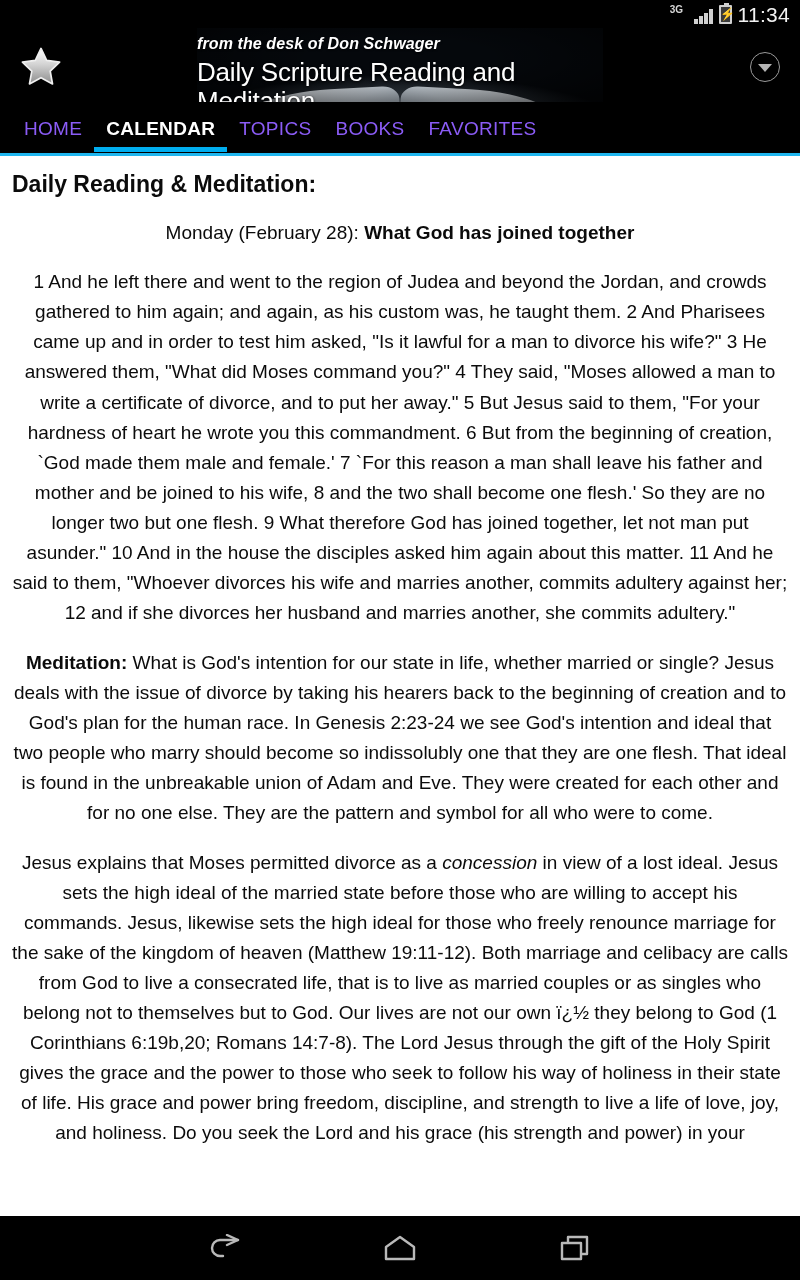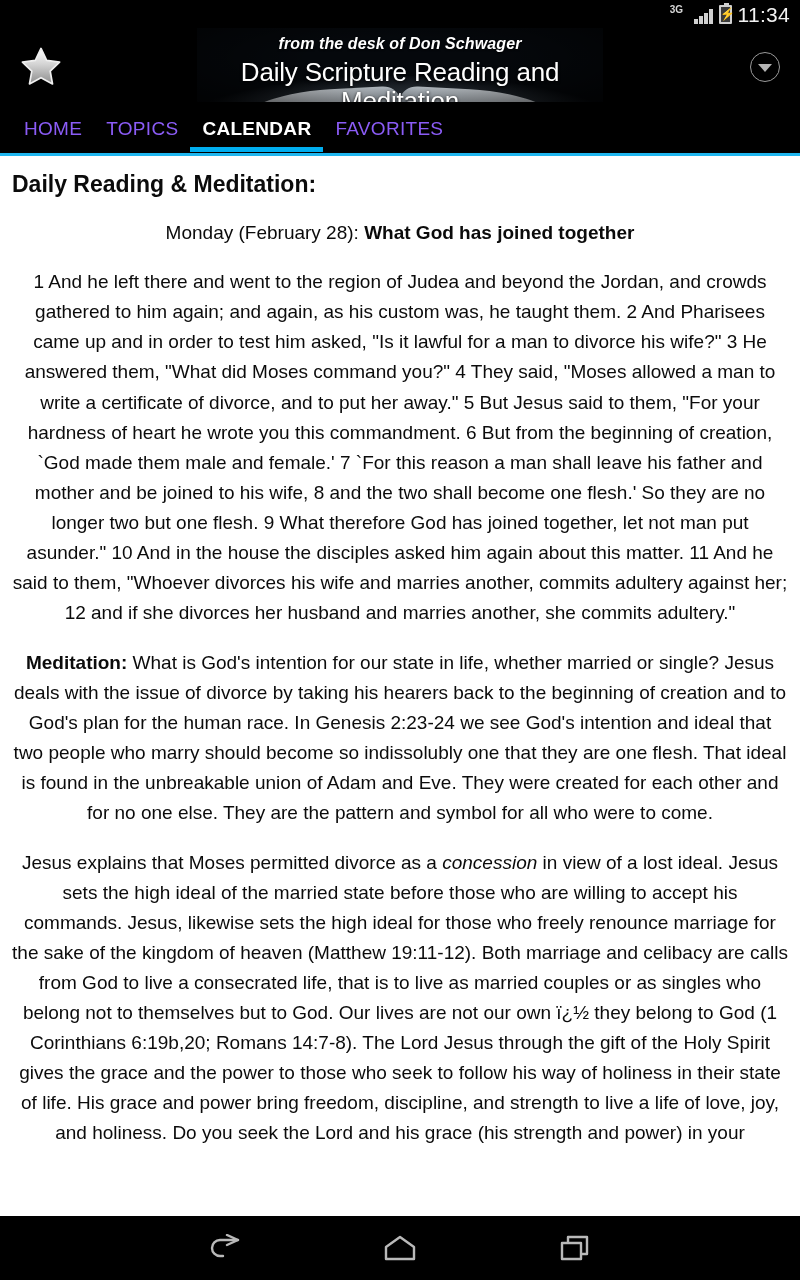--- a/index.html
+++ b/index.html
@@ -96,21 +96,21 @@
     background:linear-gradient(200deg,#f2f5f8 0%,#cfd8e0 55%,#8e9ba8 100%);
     border-radius:10% 60% 0 0/30% 90% 0 0;
     transform:rotate(3deg);
   }
   .banner .vig {
     position:absolute; inset:0;
     background:radial-gradient(ellipse at 50% 40%, rgba(0,0,0,0) 30%, rgba(0,0,0,0.72) 100%);
   }
   .banner .btext {
     position:absolute; left:0; right:0; top:0;
-    text-align:center; color:#fff;
+    text-align:left; color:#fff;
   }
   .banner .bsub {
     font-style:italic; font-weight:bold;
     font-size:16px; line-height:1; margin-top:8px;
     letter-spacing:0.1px;
     text-shadow:0 1px 2px rgba(0,0,0,.9);
   }
   .banner .btitle {
     font-size:26px; line-height:1.12; margin-top:6px;
     font-weight:400; letter-spacing:-0.2px;
@@ -272,22 +272,23 @@
 
     <div class="overflow-btn">
       <div class="ring">
           <div class="tri"></div>
         </div>
     </div>
   </div>
 
   <div class="tabbar">
     <div class="tab">HOME</div>
+    <div class="tab active">CALENDAR</div>
     <div class="tab">TOPICS</div>
-    <div class="tab active">CALENDAR</div>
+    <div class="tab">BOOKS</div>
     <div class="tab">FAVORITES</div>
     <div class="tabrule"></div>
   </div>
 
   <div class="content">
 
     <div class="page-title">Daily Reading &amp; Meditation:</div>
 
     <div class="dateline">
       <span class="dl-date">Monday (February 28): </span><span class="dl-title">What God has joined together</span>

